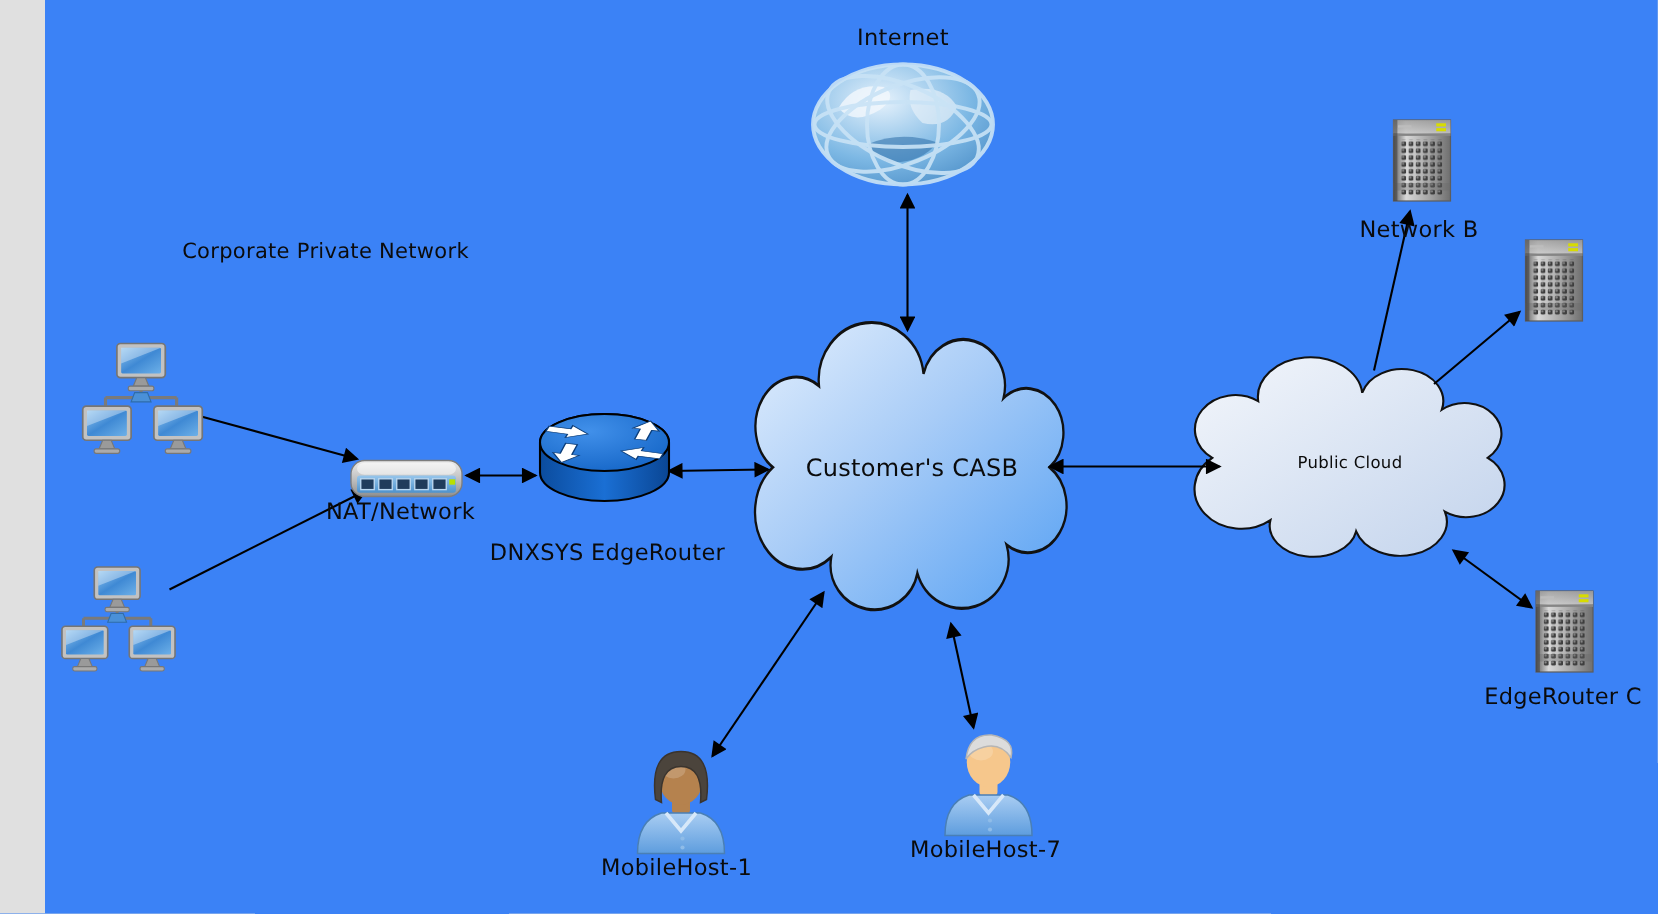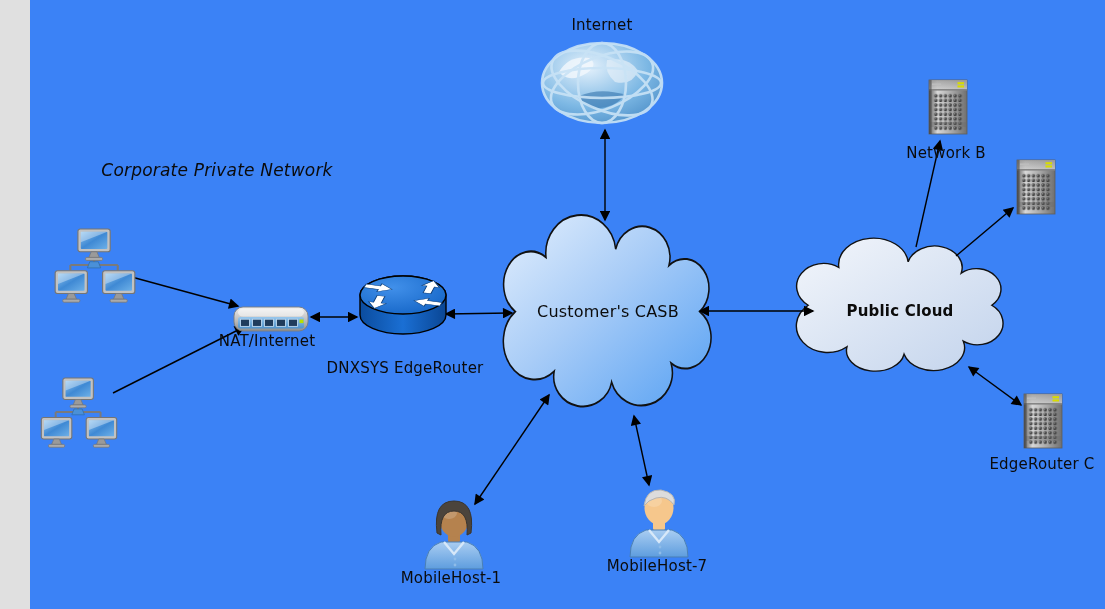--- a/index.html
+++ b/index.html
@@ -8,21 +8,21 @@
   #diagram-svg{position:absolute;left:0;top:0;}
   .node-label{
     position:absolute;
     transform:translateX(-50%);
     white-space:nowrap;
     font-size:15px;
     color:#0b0b0b;
     letter-spacing:0.2px;
   }
   .cloud-label{font-size:16px;}
-  .pc-label{font-size:15px;font-weight:bold;}
+  .pc-label{font-size:11px;}
 </style>
 </head>
 <body>
 
 <div id="canvas">
 
 <svg id="diagram-svg" width="1105" height="609" viewBox="0 0 1105 609">
   <defs>
     <marker id="arrowhead" viewBox="0 0 10 10" refX="8.6" refY="5" markerWidth="9" markerHeight="7.5" orient="auto-start-reverse">
       <path d="M0 0 L10 5 L0 10 Z" fill="#000"></path>
@@ -220,23 +220,23 @@
     <path d="M15 36 Q11 4 32 4 Q53 4 49 36 L45 38 Q47 14 32 14 Q17 14 19 38 Z" fill="#4b443c" stroke="#3a342e" stroke-width="1"></path>
   </g>
   <g transform="translate(597,485)" style="--skin:#f6c78c;">
     <use href="#icon-person" width="64" height="72"></use>
     <path d="M17 21 Q19 4 34 5 Q50 8 47 20 Q40 10 29 13 Q21 15 17 21 Z" fill="#dcdcdc" stroke="#b5b5b5" stroke-width="1"></path>
   </g>
 </svg>
 
 <div class="node-label" style="left:572px;top:16px;">Internet</div>
 
-<div class="node-label" style="left:187px;top:160px;font-size:17px;font-style:italic;">Corporate Private Network</div>
-
-<div class="node-label" style="left:237px;top:332px;">NAT/Internet</div>
+<div class="node-label" style="left:187px;top:160px;font-size:14px;">Corporate Private Network</div>
+
+<div class="node-label" style="left:237px;top:332px;">NAT/Network</div>
 
 <div class="node-label" style="left:375px;top:359px;">DNXSYS EdgeRouter</div>
 
 <div class="node-label cloud-label" style="left:578px;top:302px;">Customer's CASB</div>
 
 <div class="node-label pc-label" style="left:870px;top:302px;">Public Cloud</div>
 
 <div class="node-label" style="left:916px;top:144px;">Network B</div>
 
 

